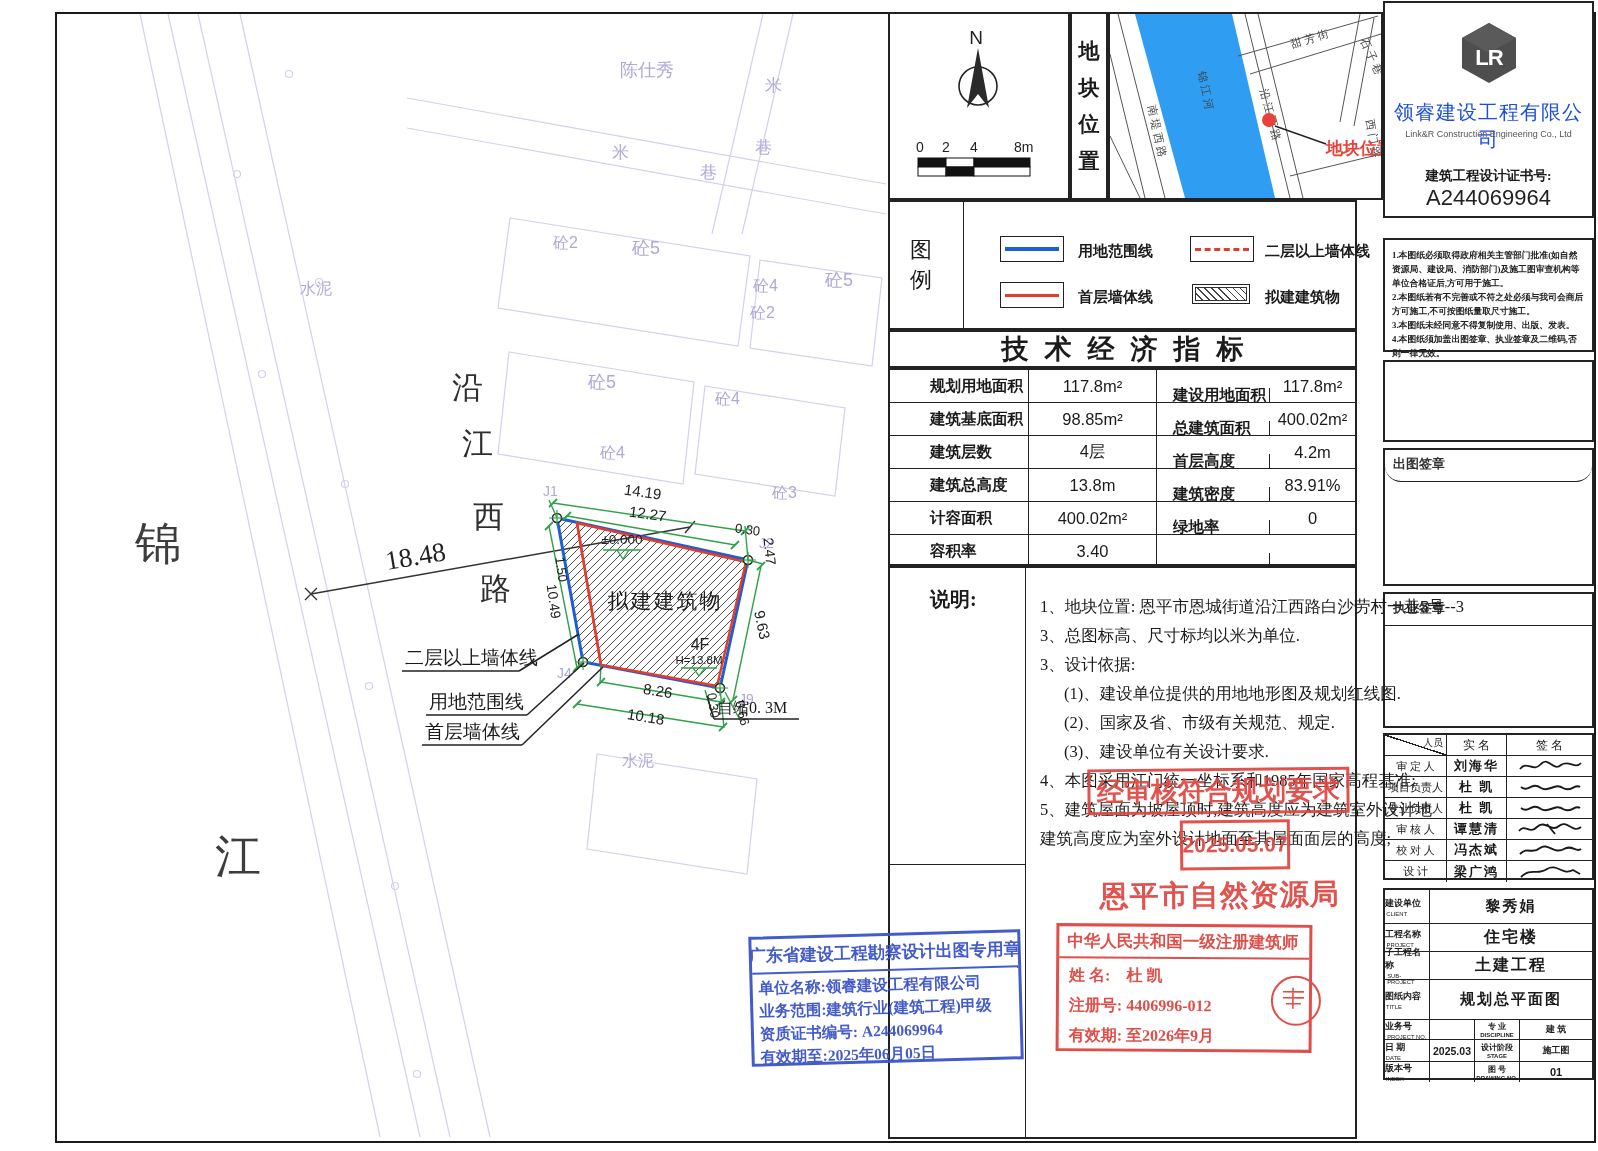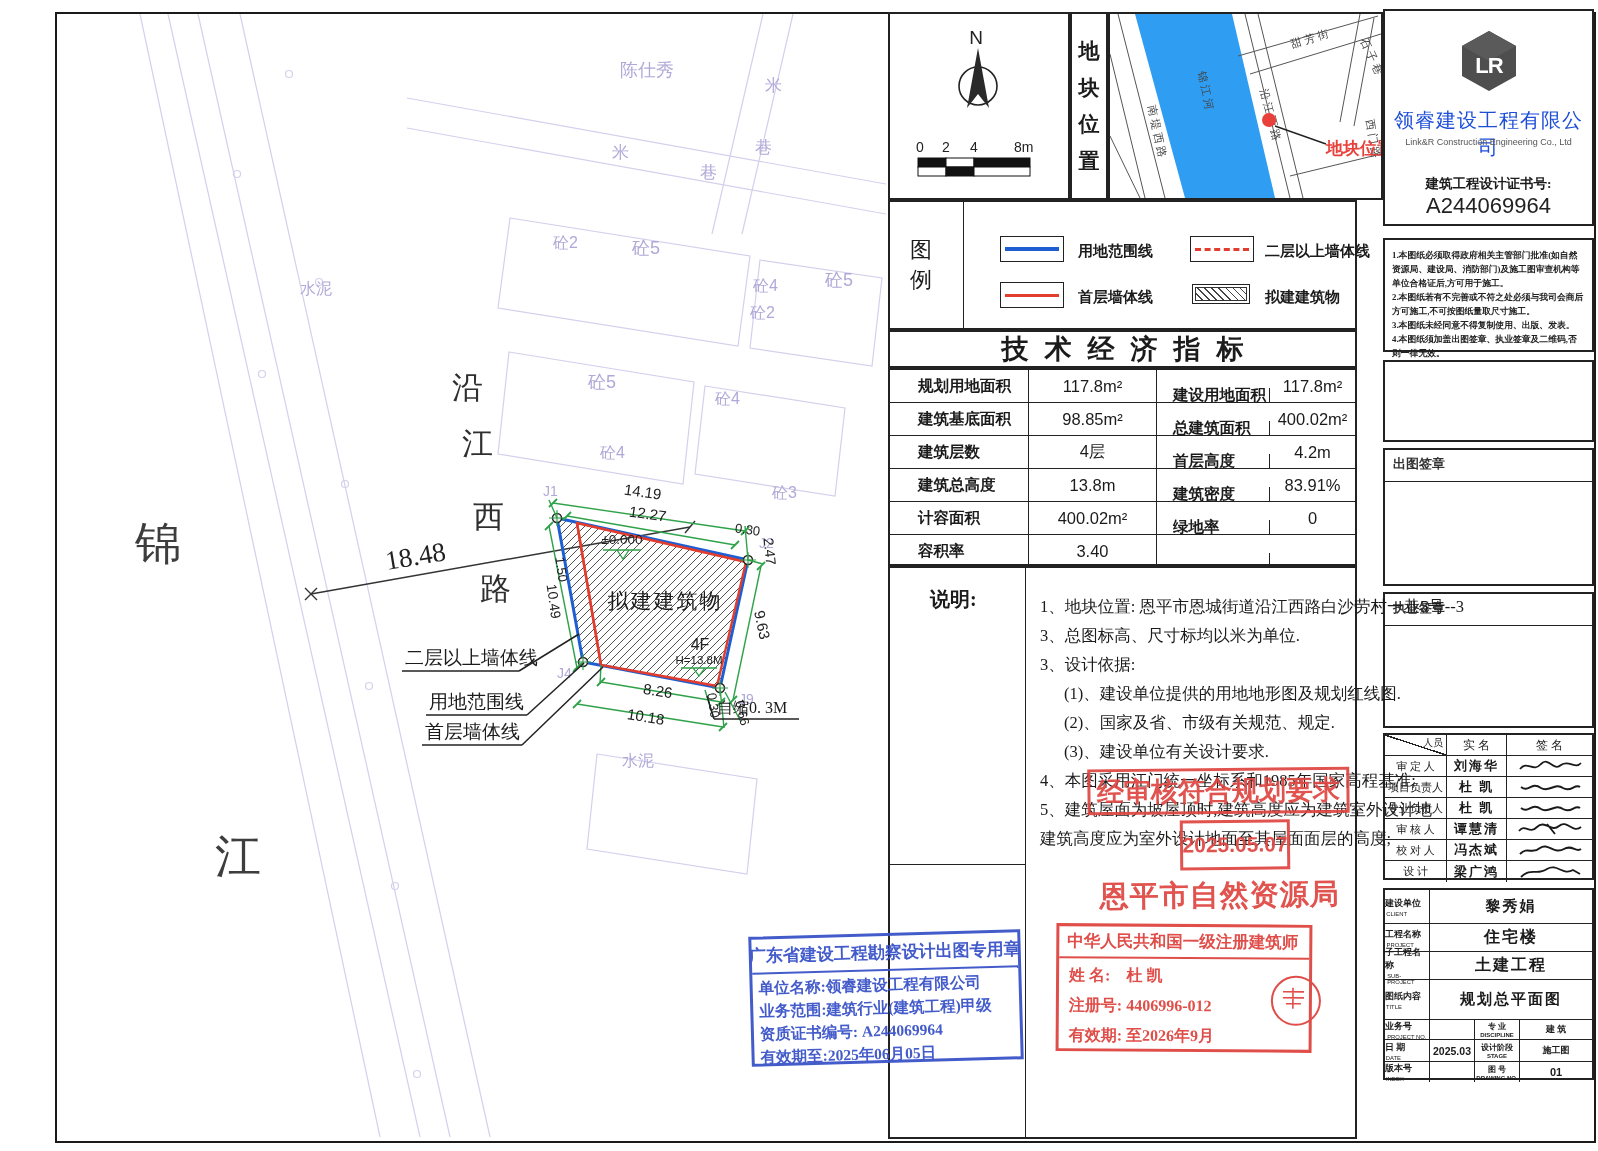--- a/index.html
+++ b/index.html
@@ -12,21 +12,21 @@
   
   .legend-title{font-size:22px;letter-spacing:10px;}
   .lg-swatch{position:absolute;border:1.5px solid #222;background:#fff;}
   .lg-line{position:absolute;left:4px;right:4px;top:50%;}
   .lg-label{position:absolute;font-size:15px;font-weight:600;white-space:nowrap;}
   
   .ind-title{font-size:27px;font-weight:600;letter-spacing:16px;padding-left:16px;}
   .ind-grid{display:grid;grid-template-columns:139px 128px 113px 85px;grid-auto-rows:33px;}
   .ind-cell{border-right:1.5px solid #222;border-bottom:1.5px solid #222;display:flex;align-items:center;
             font-size:15.5px;box-sizing:border-box;}
-  .ind-cell.lab{padding-left:28px;font-weight:600;}
+  .ind-cell.lab{padding-left:40px;font-weight:600;}
   .ind-cell.lab2{padding-left:16px;font-weight:600;margin-top:18px;}
   .ind-cell.val{justify-content:center;font-size:16.5px;font-family:"Liberation Sans",sans-serif;}
   .ind-grid .ind-cell:nth-child(4n){border-right:none;}
   .ind-grid .ind-cell:nth-child(n+21){border-bottom:none;}
   
   .note-line{font-size:16.5px;line-height:29px;white-space:nowrap;}
   .note-ind{padding-left:24px;}
   
   .sec-label{font-size:13px;color:#333;padding:5px 0 0 8px;font-weight:600;}
   .disc-item{font-size:8.8px;font-weight:700;line-height:14px;color:#222;}
@@ -253,21 +253,21 @@
       <text class="maplab" x="150" y="76" transform="rotate(75 150 76)">沿江西路</text>
       <text class="maplab" x="182" y="34" transform="rotate(-17 182 34)" font-size="10.5">甜芳街</text>
       <text class="maplab" x="250" y="26" transform="rotate(65 250 26)" font-size="10">石子巷</text>
       <text class="maplab" x="256" y="106" transform="rotate(80 256 106)" font-size="10">西门路</text>
       <circle cx="159" cy="106" r="7" fill="#e8403a"></circle>
       <line x1="165" y1="112" x2="216" y2="130" stroke="#222" stroke-width="1.4"></line>
       <text x="216" y="140" font-size="17" fill="#e8403a" font-weight="bold">地块位置</text>
     </svg>
   </div>
 
-  <div class="box" style="left:1383px;top:9px;width:211px;height:217px;">
+  <div class="box" style="left:1383px;top:1px;width:211px;height:217px;">
     <svg class="abs" style="left:72px;top:18px;" width="64" height="64" viewBox="0 0 64 64">
       <polygon points="32,2 59,17 59,47 32,62 5,47 5,17" fill="#4e4e4e"></polygon>
       <polygon points="32,2 59,17 32,32 5,17" fill="#5a5a5a"></polygon>
       <text x="32" y="44" text-anchor="middle" font-size="22" font-weight="bold" fill="#ffffff" font-family="Liberation Sans,sans-serif" letter-spacing="-1">LR</text>
     </svg>
     <div class="abs" style="left:0;top:96px;width:100%;text-align:center;font-size:20px;color:#1d4ed8;letter-spacing:1px;">领睿建设工程有限公司</div>
     <div class="abs" style="left:0;top:126px;width:100%;text-align:center;font-size:9px;color:#555;font-family:Liberation Sans,sans-serif;">Link&amp;R Construction Engineering Co., Ltd</div>
     <div class="abs" style="left:0;top:164px;width:100%;text-align:center;font-size:13.5px;font-weight:700;">建筑工程设计证书号:</div>
     <div class="abs" style="left:0;top:182px;width:100%;text-align:center;font-size:22px;font-family:Liberation Sans,sans-serif;color:#222;">A244069964</div>
   </div>
@@ -275,21 +275,21 @@
   <div class="box" style="left:1383px;top:238px;width:211px;height:114px;padding:8px 7px;">
     <div class="disc-item">1.本图纸必须取得政府相关主管部门批准(如自然资源局、建设局、消防部门)及施工图审查机构等单位合格证后,方可用于施工。</div>
     <div class="disc-item">2.本图纸若有不完善或不符之处必须与我司会商后方可施工,不可按图纸量取尺寸施工。</div>
     <div class="disc-item">3.本图纸未经同意不得复制使用、出版、发表。</div>
     <div class="disc-item">4.本图纸须加盖出图签章、执业签章及二维码,否则一律无效。</div>
   </div>
 
   <div class="box" style="left:1383px;top:360px;width:211px;height:82px;"></div>
 
   <div class="box" style="left:1383px;top:448px;width:211px;height:138px;">
-    <div style="height:26px;border-bottom:1.5px solid #222;" class="sec-label">出图签章</div>
+    <div style="height:26px;border-bottom:1.5px solid #222;border-radius:16px;" class="sec-label">出图签章</div>
   </div>
 
   <div class="box" style="left:1383px;top:592px;width:211px;height:136px;">
     <div style="height:26px;border-bottom:1.5px solid #222;" class="sec-label">执业签章</div>
   </div>
 
   <div class="box" style="left:1383px;top:733px;width:211px;height:147px;">
     <div class="per-grid">
       <div class="per-cell" style="background:linear-gradient(to top right,transparent calc(50% - 0.7px),#222 calc(50% - 0.7px),#222 calc(50% + 0.7px),transparent calc(50% + 0.7px));justify-content:flex-end;align-items:flex-start;font-size:10px;padding:1px 3px 0 0;">人员</div>
       <div class="per-cell" style="font-size:12px;">实  名</div>

